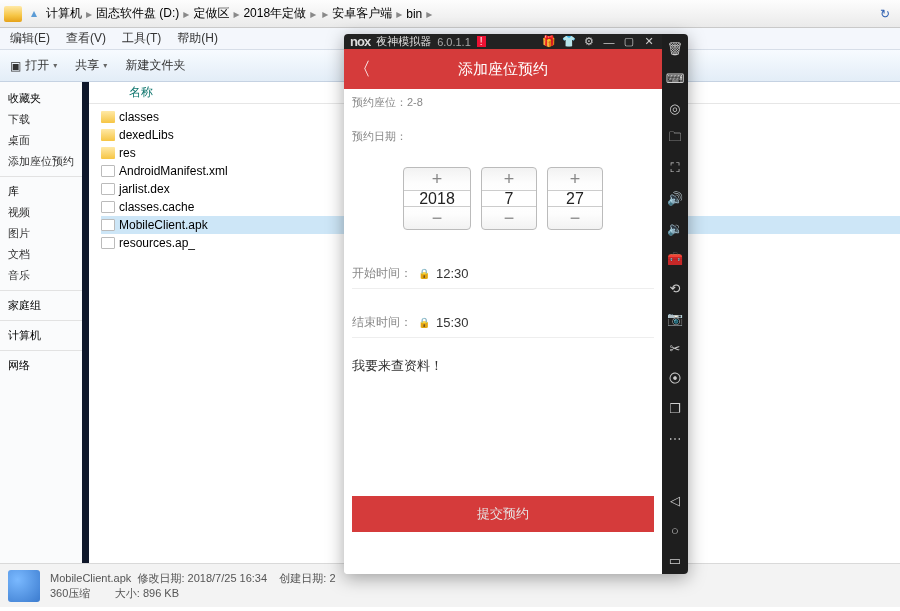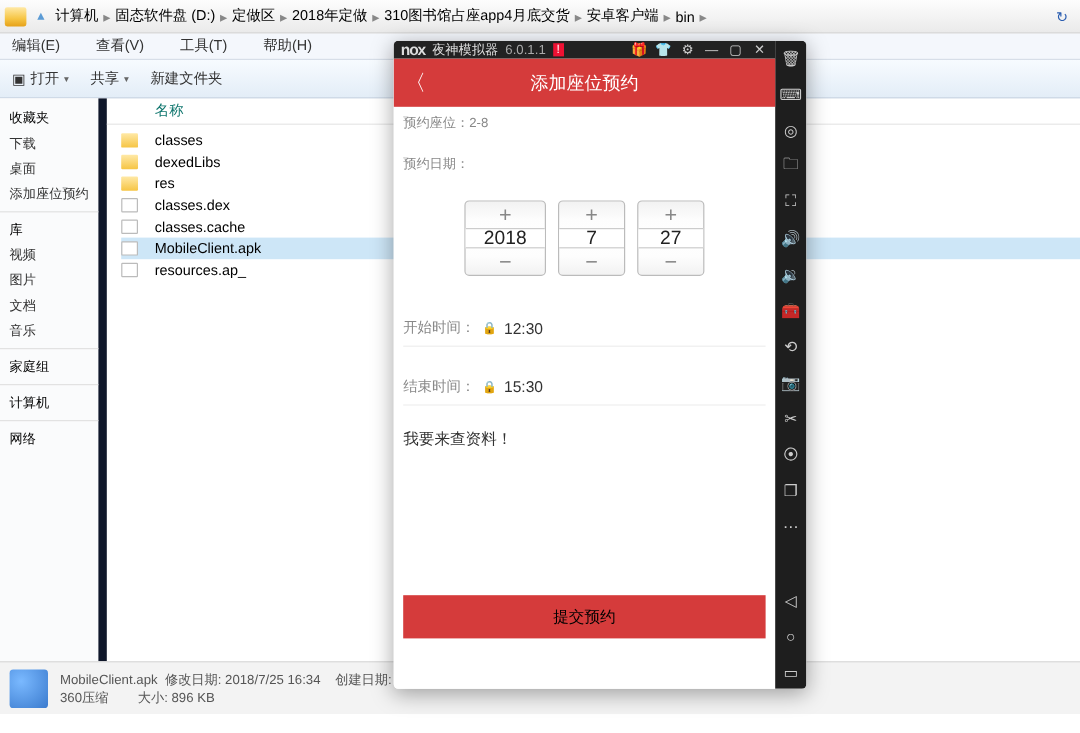--- a/index.html
+++ b/index.html
@@ -8,49 +8,49 @@
 
 .crumb { height:28px; background:linear-gradient(#fdfdfd,#eaeaea); border-bottom:1px solid #c9c9c9; display:flex; align-items:center; padding:0 4px; }
 .crumb .folder-ico { width:18px; height:16px; background:linear-gradient(#ffe9a6,#f6c544 60%,#e6a21a); border-radius:2px; margin-right:4px; }
 .crumb .up  { width:16px; height:16px; color:#5b9bd5; margin-right:4px; text-align:center; }
 .crumb .path { flex:1; display:flex; align-items:center; gap:2px; overflow:hidden; }
 .crumb .path span { white-space:nowrap; }
 .crumb .sep { color:#888; margin:0 2px; }
 .crumb .refresh { width:22px; text-align:center; color:#2a5db0; }
 
 
-.menu { height:22px; background:#f4f7fc; border-bottom:1px solid #d7dee8; display:flex; align-items:center; gap:30px; padding:0 10px; color:#333; }
+.menu { height:22px; background:#f4f7fc; border-bottom:1px solid #d7dee8; display:flex; align-items:center; gap:16px; padding:0 10px; color:#333; }
 .menu span { cursor:default; }
 
 
 .toolbar { height:32px; background:linear-gradient(#f7fbff,#e3edf7); border-bottom:1px solid #c5d2e2; display:flex; align-items:center; gap:18px; padding:0 10px; color:#333; }
 .toolbar .group { display:flex; align-items:center; gap:4px; }
 .toolbar .tri { font-size:8px; color:#666; }
 
 
 .main { display:flex; height:483px; }
 .sidebar { width:89px; background:#fafbfc; border-right:7px solid #0f172a; padding:6px 0; }
 .sidebar .grp { font-size:11px; color:#333; padding:3px 8px; cursor:default; }
 .sidebar .grp.bold { color:#000; }
 .sidebar .divsp { height:1px; background:#e2e2e2; margin:4px 0; }
 
 .content { flex:1; display:flex; flex-direction:column; position:relative; }
 .content .hdr { height:22px; border-bottom:1px solid #e6e6e6; display:flex; align-items:center; padding-left:40px; color:#0f766e; }
 .content .list { flex:1; padding:4px 0 0 12px; }
-.content .row { display:flex; align-items:center; height:18px; gap:14px; cursor:default; }
+.content .row { display:flex; align-items:center; height:18px; gap:4px; cursor:default; }
 .content .row .ico { width:14px; height:12px; background:linear-gradient(#ffe9a6,#f6c544); border-radius:1px; }
 .content .row .ico.file { background:#fff; border:1px solid #bbb; }
 .content .row.sel { background:#cde6f7; }
 
 
-.status { position:absolute; left:0; right:0; bottom:16px; height:44px; border-top:1px solid #d9d9d9; background:#f3f3f3; display:flex; align-items:center; padding:4px 8px; gap:10px; font-size:11px; color:#555; }
+.status { position:absolute; left:0; right:0; bottom:4px; height:44px; border-top:1px solid #d9d9d9; background:#f3f3f3; display:flex; align-items:center; padding:4px 8px; gap:10px; font-size:11px; color:#555; }
 .status .thumb { width:32px; height:32px; background:radial-gradient(circle at 30% 30%,#7ab9ff,#3b7bce); border-radius:3px; }
 
 
-.emulator { position:absolute; top:34px; left:328px; width:344px; height:540px; background:#fff; box-shadow:0 4px 18px rgba(0,0,0,.35); border-radius:4px; overflow:hidden; display:flex; }
+.emulator { position:absolute; top:34px; left:344px; width:344px; height:540px; background:#fff; box-shadow:0 4px 18px rgba(0,0,0,.35); border-radius:4px; overflow:hidden; display:flex; }
 .emu-body { flex:1; display:flex; flex-direction:column; }
 .emu-top { height:22px; background:#222; color:#ddd; display:flex; align-items:center; gap:6px; padding:0 6px; font-size:11px; }
 .emu-top .logo { font-family:Arial; font-weight:bold; letter-spacing:-1px; font-size:13px; }
 .emu-top .name { flex:0 0 auto; }
 .emu-top .ver { color:#aaa; }
 .emu-top .badge { background:#e13; color:#fff; padding:0 3px; font-size:10px; }
 .emu-top .spacer { flex:1; }
 .emu-top .win { width:14px; text-align:center; cursor:pointer; color:#ccc; }
 
 .app { flex:1; display:flex; flex-direction:column; background:#fff; }
@@ -69,21 +69,21 @@
 
 .field { display:flex; align-items:center; height:30px; border-bottom:1px solid #eee; }
 .field .lbl { width:66px; color:#888; font-size:12px; }
 .field .lock { width:12px; color:#bbb; font-size:10px; }
 .field .val { flex:1; color:#333; font-size:13px; padding-left:6px; }
 
 .note { display:flex; }
 .note .lbl { width:66px; color:#888; font-size:12px; padding-top:4px; }
 .note .ta { flex:1; min-height:120px; border:none; resize:none; font-size:13px; color:#333; background:transparent; outline:none; }
 
-.submit { height:36px; background:#d53b3b; color:#000000; display:flex; align-items:center; justify-content:center; font-size:13px; cursor:pointer; margin-top:auto; margin-bottom:70px; }
+.submit { height:36px; background:#d53b3b; color:#e5e5e5; display:flex; align-items:center; justify-content:center; font-size:13px; cursor:pointer; margin-top:auto; margin-bottom:70px; }
 
 .emu-side { width:26px; background:#1e1e1e; display:flex; flex-direction:column; align-items:center; padding:6px 0; gap:14px; }
 .emu-side .sico { width:16px; height:16px; color:#ccc; font-size:13px; display:flex; align-items:center; justify-content:center; cursor:pointer; }
 .emu-side .gap { flex:1; }
 
 
 </style>
 </head>
 <body>
 
@@ -92,21 +92,20 @@
   <div class="up">▴</div>
   <div class="path">
     <span>计算机</span>
       <span class="sep">▸</span>
     <span>固态软件盘 (D:)</span>
       <span class="sep">▸</span>
     <span>定做区</span>
       <span class="sep">▸</span>
     <span>2018年定做</span>
       <span class="sep">▸</span>
-    <span>310图书馆占座app4月底交货</span>
       <span class="sep">▸</span>
     <span>安卓客户端</span>
       <span class="sep">▸</span>
     <span>bin</span>
       <span class="sep">▸</span>
   </div>
   <div class="refresh">↻</div>
 </div>
 
 <div class="menu">
@@ -163,21 +162,25 @@
         <div class="row">
           <div class="ico"></div>
           <span>dexedLibs</span>
         </div>
         <div class="row">
           <div class="ico"></div>
           <span>res</span>
         </div>
         <div class="row">
           <div class="ico file"></div>
-          <span>classes.dex</span>
+          <span>AndroidManifest.xml</span>
+        </div>
+        <div class="row">
+          <div class="ico file"></div>
+          <span>jarlist.dex</span>
         </div>
         <div class="row">
           <div class="ico file"></div>
           <span>classes.cache</span>
         </div>
         <div class="row sel">
           <div class="ico file"></div>
           <span>MobileClient.apk</span>
         </div>
         <div class="row">

